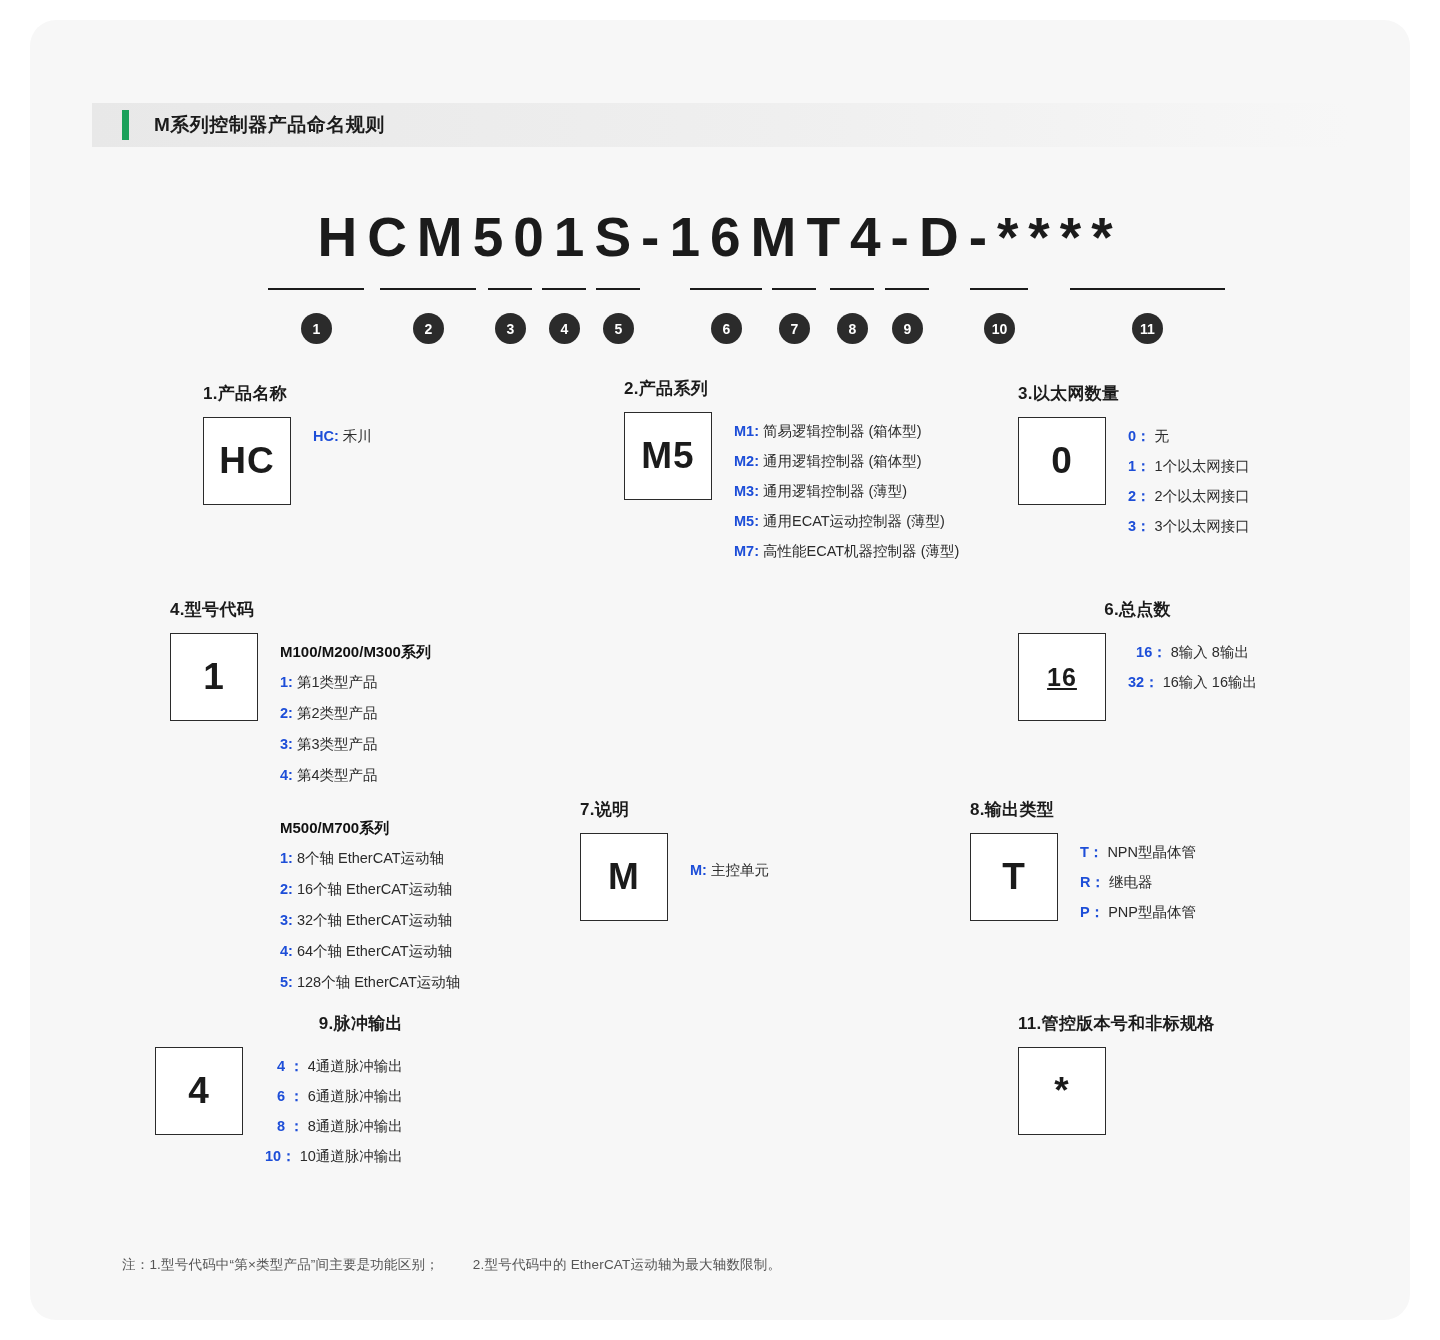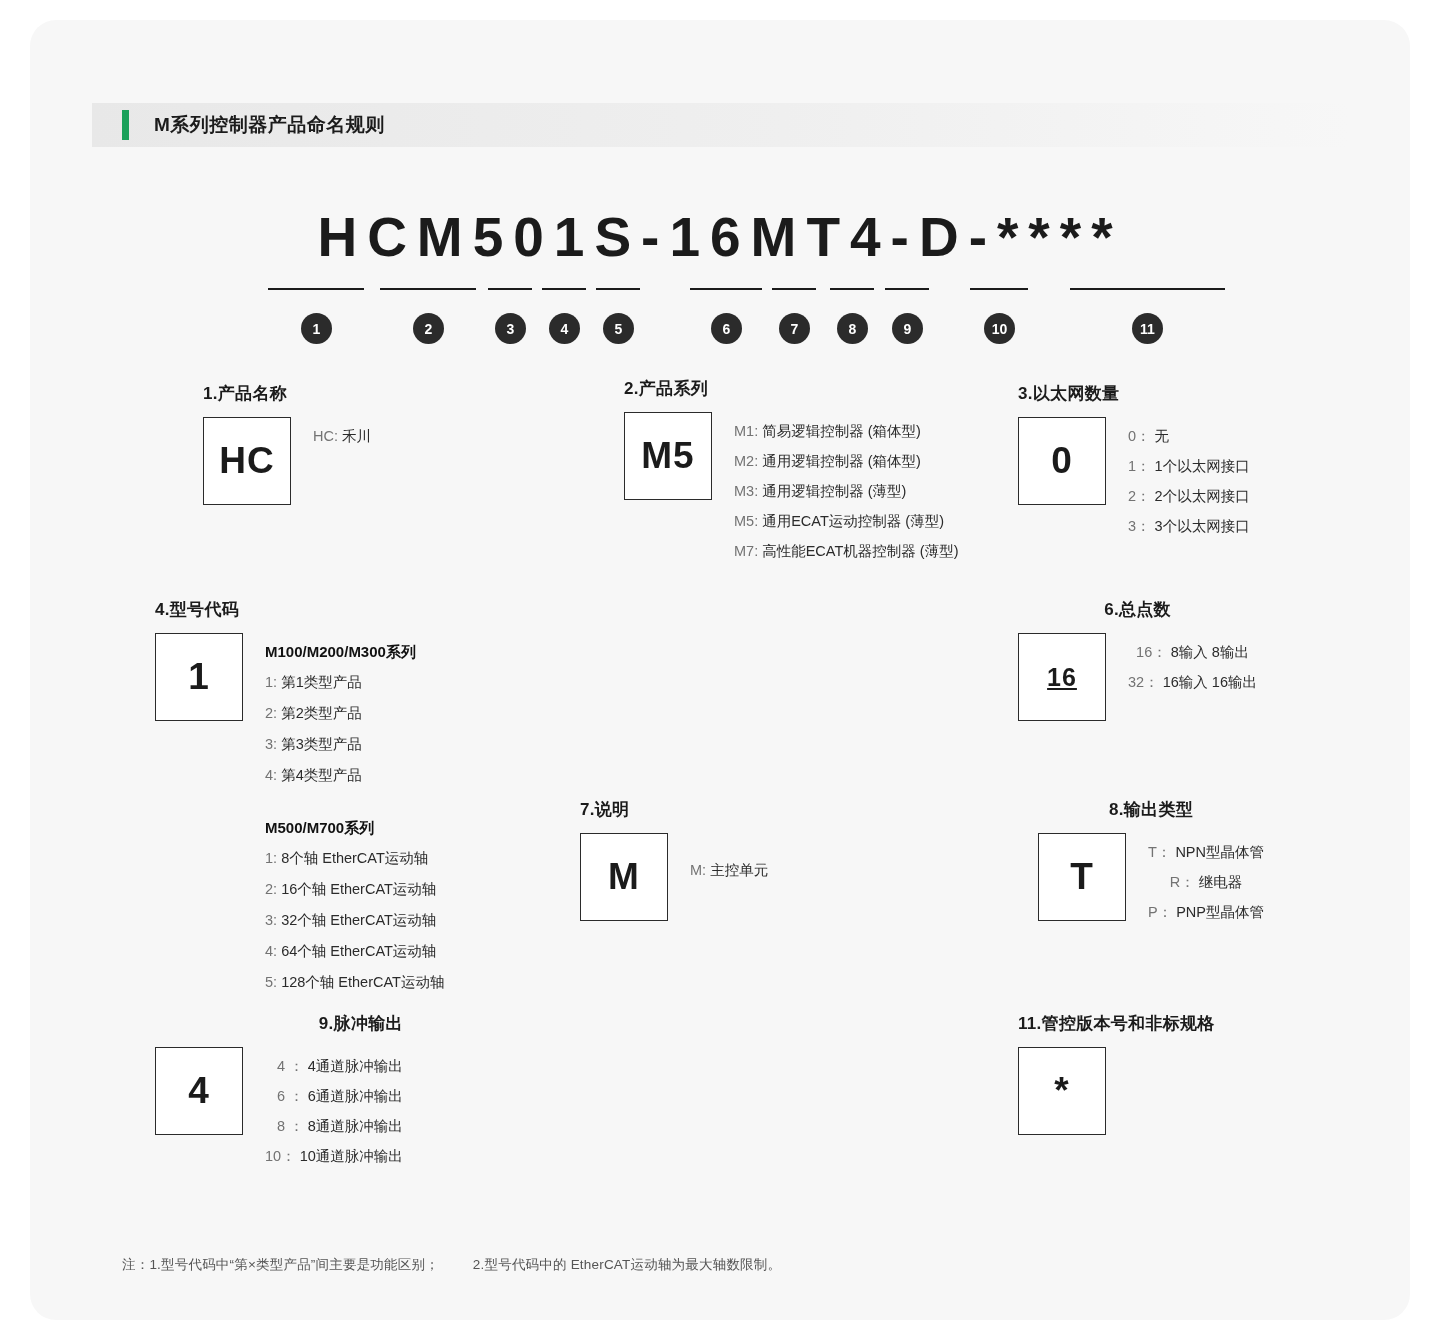--- a/index.html
+++ b/index.html
@@ -63,21 +63,21 @@
     border:1.6px solid #2b2b2b; background:#fff;
     display:flex; align-items:center; justify-content:center;
     font-size:37px; font-weight:bold; color:#1b1b1b;
     letter-spacing:1px;
   }
   .box.small-text { font-size:25px;text-decoration:underline; }
   .lines { margin-left:22px; padding-top:4px; }
   .line {
     font-size:14.5px; color:#2b2b2b; line-height:30px; white-space:nowrap;
   }
-  .line b { font-weight:normal; color:#737373; }
+  .line b { font-weight:bold; color:#1d4ed8; }
   .grp-title { font-size:15px; font-weight:bold; color:#111; line-height:30px; }
   .lines.tight .line { line-height:31px; }
 
   .note {
     position:absolute; left:92px; top:1236px;
     font-size:13.5px; color:#555; letter-spacing:.2px;
   }
   .note .sp { display:inline-block; width:34px; }
 </style>
 </head>
@@ -150,21 +150,21 @@
       <div class="box">0</div>
       <div class="lines">
         <div class="line"><b>0：</b> <span>无</span></div>
         <div class="line"><b>1：</b> <span>1个以太网接口</span></div>
         <div class="line"><b>2：</b> <span>2个以太网接口</span></div>
         <div class="line"><b>3：</b> <span>3个以太网接口</span></div>
       </div>
     </div>
   </div>
 
-  <div class="section" style="left:125px; top:578px;">
+  <div class="section" style="left:140px; top:578px;">
     <div class="sec-title">4.型号代码</div>
     <div class="sec-body">
       <div class="box">1</div>
       <div class="lines tight">
         <div class="grp-title">M100/M200/M300系列</div>
         <div class="line"><b>1:</b> <span>第1类型产品</span></div>
         <div class="line"><b>2:</b> <span>第2类型产品</span></div>
         <div class="line"><b>3:</b> <span>第3类型产品</span></div>
         <div class="line"><b>4:</b> <span>第4类型产品</span></div>
         <div style="height:22px"></div>
@@ -193,21 +193,21 @@
   <div class="section" style="left:550px; top:778px;">
     <div class="sec-title">7.说明</div>
     <div class="sec-body">
       <div class="box">M</div>
       <div class="lines" style="padding-top:22px;">
         <div class="line"><b>M:</b> <span>主控单元</span></div>
       </div>
     </div>
   </div>
 
-  <div class="section" style="left:1008px; top:778px;text-align:center;">
+  <div class="section" style="left:940px; top:778px;">
     <div class="sec-title">8.输出类型</div>
     <div class="sec-body">
       <div class="box">T</div>
       <div class="lines">
         <div class="line"><b>T：</b> <span>NPN型晶体管</span></div>
         <div class="line"><b>R：</b> <span>继电器</span></div>
         <div class="line"><b>P：</b> <span>PNP型晶体管</span></div>
       </div>
     </div>
   </div>

